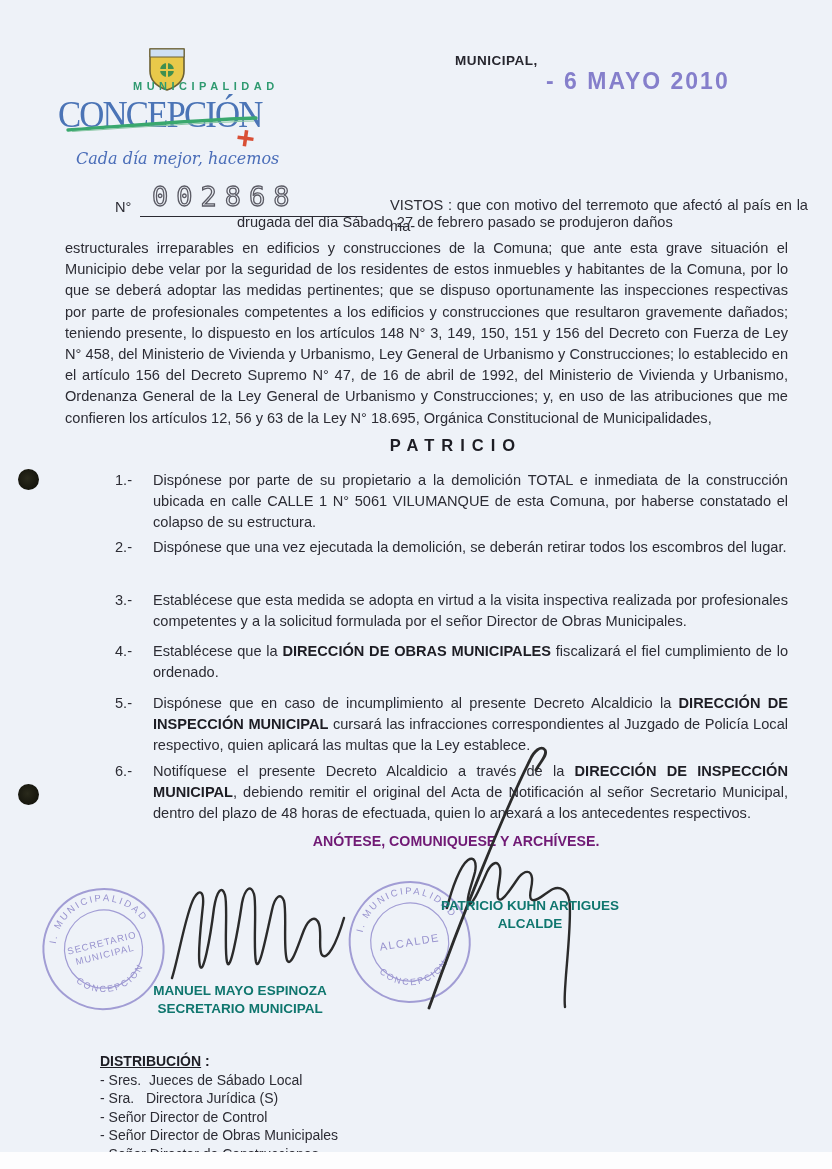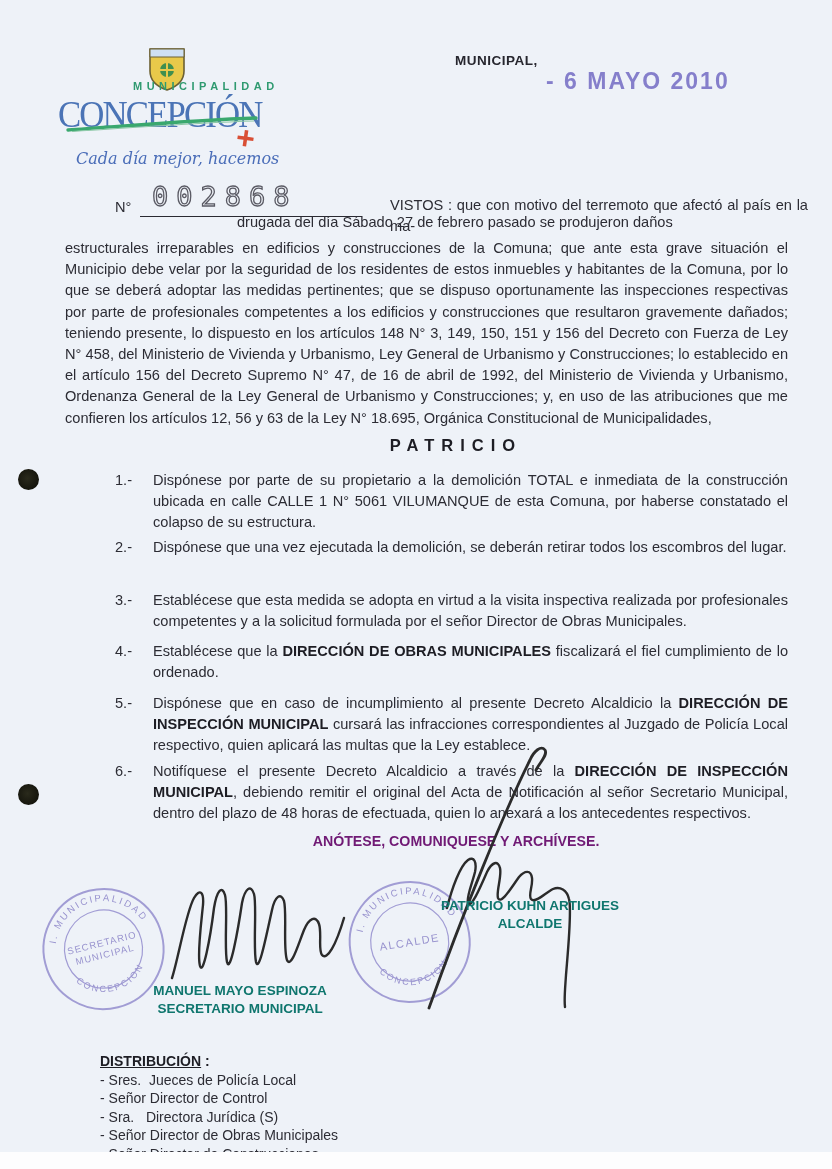--- a/index.html
+++ b/index.html
@@ -185,23 +185,23 @@
     <div>MANUEL MAYO ESPINOZA</div>
     <div>SECRETARIO MUNICIPAL</div>
   </div>
   <div class="abs sig-name sig-right">
     <div>PATRICIO KUHN ARTIGUES</div>
     <div>ALCALDE</div>
   </div>
 
   <div class="abs dist">
     <div class="dist-title"><span class="u">DISTRIBUCIÓN</span><span> :</span></div>
-    <div class="dist-item">- Sres.  Jueces de Policía Local</div>
+    <div class="dist-item">- Sres.  Jueces de Sábado Local</div>
+    <div class="dist-item">- Sra.   Directora Jurídica (S)</div>
     <div class="dist-item">- Señor Director de Control</div>
-    <div class="dist-item">- Sra.   Directora Jurídica (S)</div>
     <div class="dist-item">- Señor Director de Obras Municipales</div>
     <div class="dist-item">- Señor Director de Construcciones</div>
   </div>
 
   <div class="abs hole hole1"></div>
   <div class="abs hole hole2"></div>
   <div class="abs bottom-strip"></div>
 
 </div>
 

